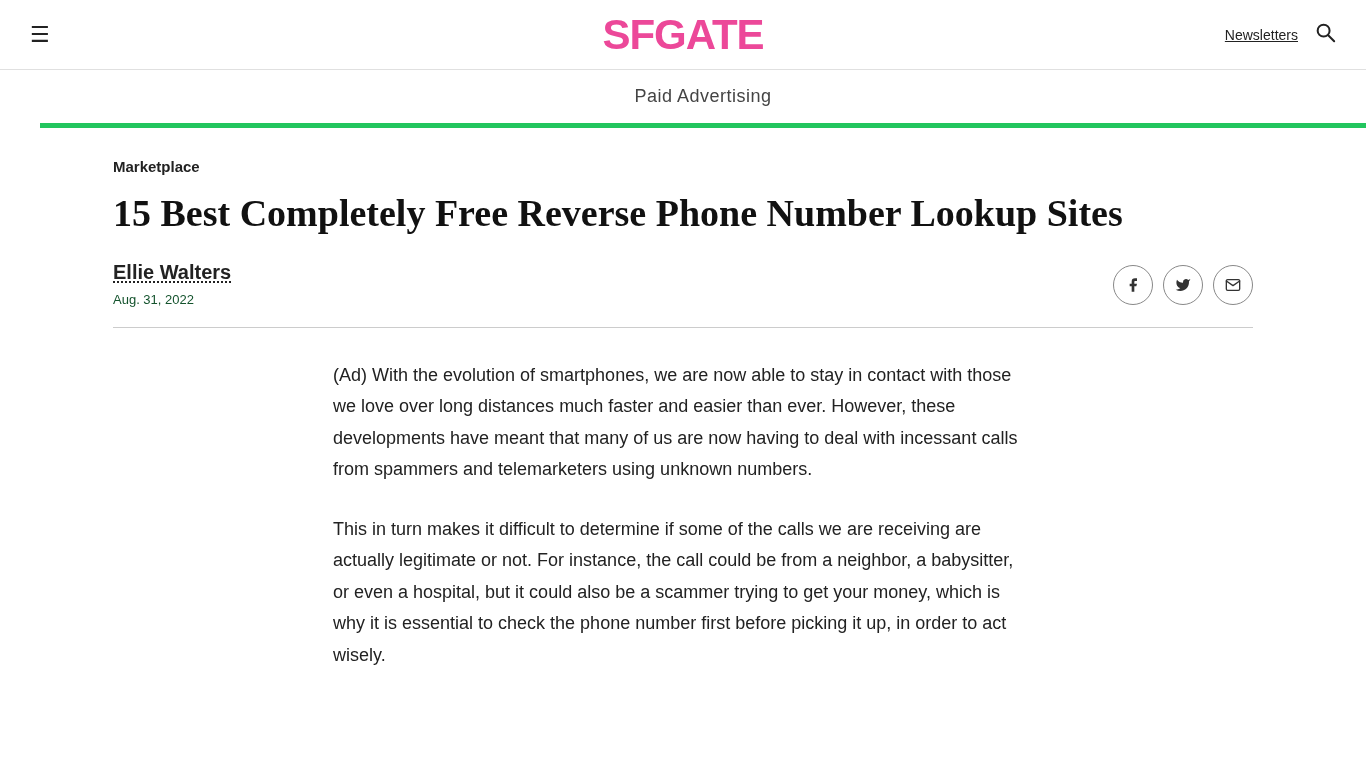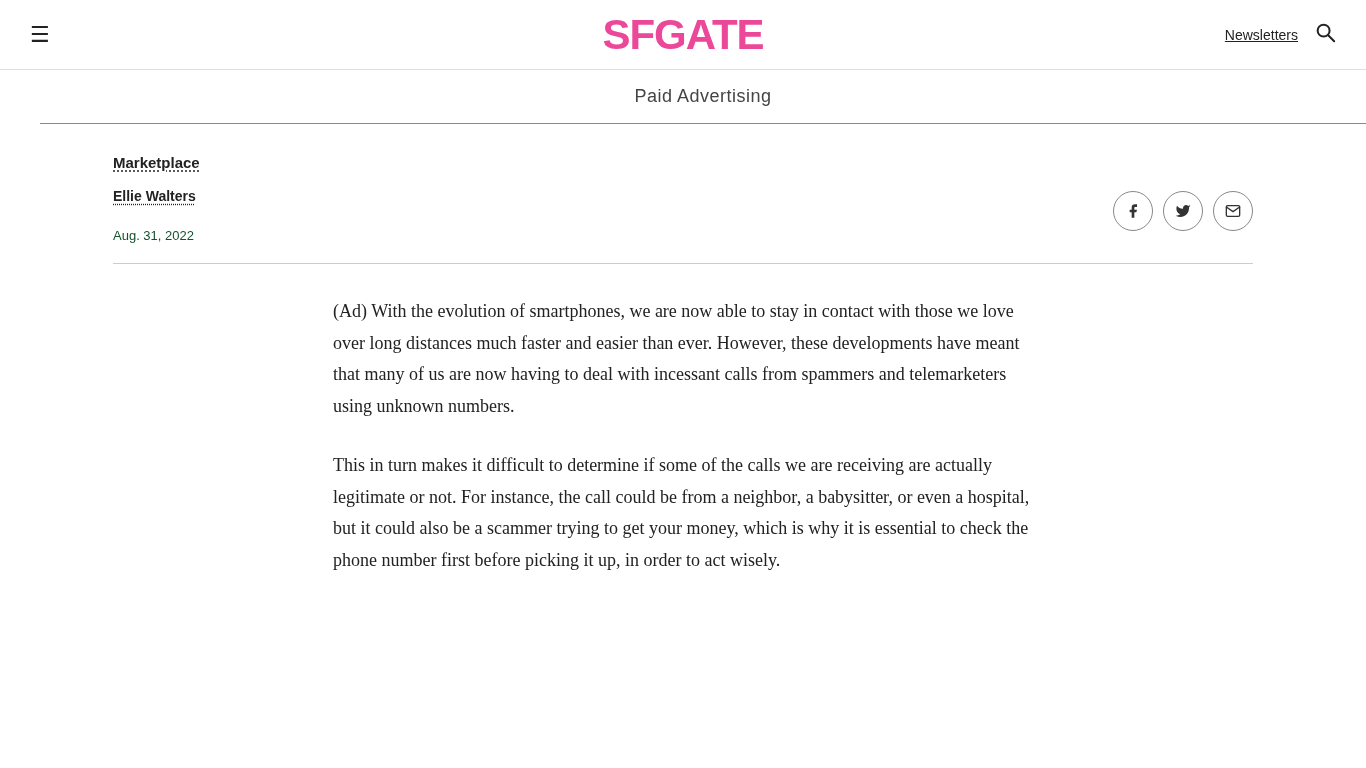--- a/index.html
+++ b/index.html
@@ -73,21 +73,21 @@
     .search-icon-btn {
       cursor: pointer;
       font-size: 20px;
       color: #222;
     }
 
     
     .paid-advertising-bar {
       text-align: center;
       padding: 16px 8px;
-      border-bottom: 1px solid #22c55e;
+      border-bottom: 5px solid #22c55e;
       margin-left: 40px;
     }
 
     .paid-advertising-text {
       font-family: Arial, sans-serif;
       font-size: 18px;
       color: #444;
       font-weight: 400;
       letter-spacing: 0.5px;
     }
@@ -98,21 +98,20 @@
       margin: 0 auto;
       padding: 30px 80px;
     }
 
     
     .marketplace-label {
       font-family: Arial, sans-serif;
       font-size: 15px;
       font-weight: 700;
       color: #222;
-      text-decoration: underline;
       text-decoration-style: dotted;
       text-underline-offset: 3px;
       cursor: pointer;
       display: inline-block;
       margin-bottom: 16px;
     }
 
     
     .article-title {
       font-family: 'Georgia', serif;
@@ -124,29 +123,29 @@
       max-width: 1100px;
     }
 
     
     .author-section {
       margin-bottom: 4px;
     }
 
     .author-name {
       font-family: Arial, sans-serif;
-      font-size: 14px;
+      font-size: 20px;
       font-weight: 700;
       color: #222;
       text-decoration: underline;
       text-decoration-style: dotted;
       text-underline-offset: 3px;
       cursor: pointer;
       display: inline-block;
-      margin-bottom: 20px;
+      margin-bottom: 4px;
     }
 
     .article-date {
       font-family: Arial, sans-serif;
       font-size: 13px;
       color: #14532d;
       margin-bottom: 0;
     }
 
     
@@ -190,21 +189,21 @@
       margin-bottom: 32px;
     }
 
     
     .article-body {
       max-width: 700px;
       margin: 0 auto;
     }
 
     .article-paragraph {
-      font-family: Liberation Serif, serif;
+      font-family: Liberation Sans, sans-serif;
       font-size: 18px;
       line-height: 1.75;
       color: #222;
       margin-bottom: 28px;
     }
   </style>
 </head>
 <body>
 
 <header class="header">
@@ -230,20 +229,21 @@
 <div class="paid-advertising-bar">
   <span class="paid-advertising-text">Paid Advertising</span>
 </div>
 
 <main class="main-content">
 
   
   <a class="marketplace-label">Marketplace</a>
 
   
+  <h1 class="article-title">15 Best Completely Free Reverse Phone Number Lookup Sites</h1>
 
   
   <div class="article-meta-row">
     <div class="meta-left">
       <div class="author-section">
         <span class="author-name">Ellie Walters</span>
       </div>
       <span class="article-date">Aug. 31, 2022</span>
     </div>
     <div class="social-share-icons">

